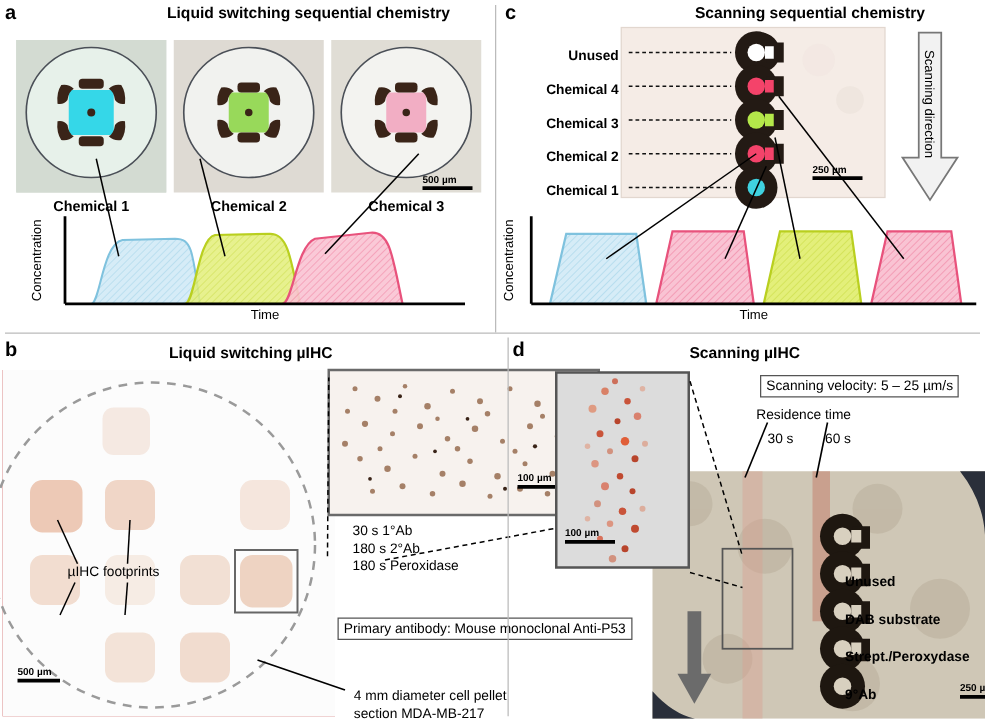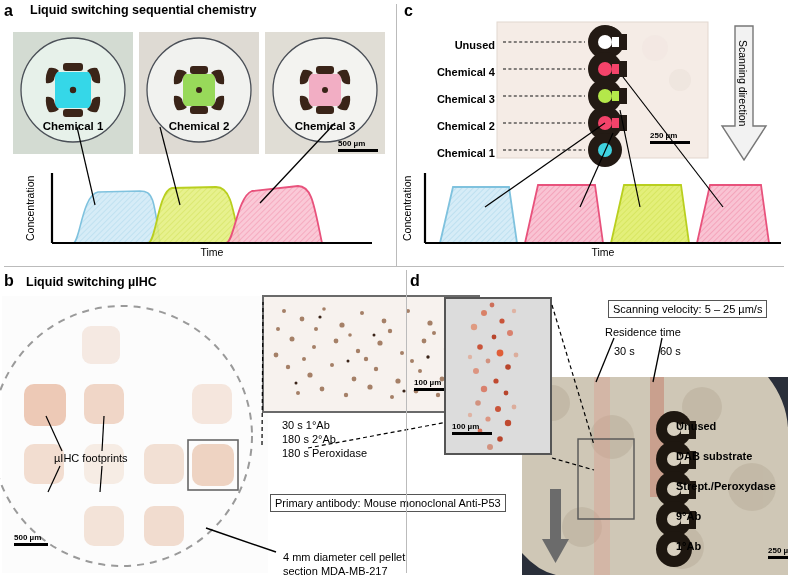--- a/index.html
+++ b/index.html
@@ -1,27 +1,27 @@
 <!DOCTYPE html>
 <html><head>
 <meta charset="utf-8">
 <style>
   html,body{margin:0;padding:0;background:#fff;}
   body{width:788px;height:575px;position:relative;overflow:hidden;
        font-family:"Liberation Sans",sans-serif;color:#000;}
   .fig{position:absolute;inset:0;}
   .abs{position:absolute;}
   .panel-letter{font-weight:bold;font-size:16px;line-height:16px;}
-  .panel-title{font-weight:bold;font-size:12.5px;line-height:14px;text-align:left;}
+  .panel-title{font-weight:bold;font-size:12.5px;line-height:14px;text-align:right;}
   .axis-label{font-size:10.5px;font-weight:normal;}
   svg{display:block;overflow:visible;}
   .boxed{border:1.4px solid #555;background:#fff;font-size:11px;padding:2px 4px;white-space:nowrap;}
   .scalebar-txt{font-size:8px;font-weight:bold;line-height:8px;}
   .scalebar-line{height:3px;background:#000;}
-  .lbl-bold{font-weight:bold;font-size:11px;white-space:nowrap;}
+  .lbl-bold{font-weight:bold;font-size:11px;white-space:nowrap;margin-top:40px;}
   .txt{font-size:11px;white-space:nowrap;}
   .vert-txt{writing-mode:vertical-rl;transform:rotate(180deg);}
   .vert-txt-d{writing-mode:vertical-rl;}
 </style>
 </head>
 <body>
 
 <div class="fig">
 
   <div class="abs" style="left:4px;top:2px;">
@@ -126,20 +126,21 @@
     </svg>
     <div class="abs axis-label vert-txt" style="left:4px;top:8px;height:68px;">Concentration</div>
     <div class="abs axis-label" style="left:32px;top:81px;width:320px;text-align:center;">Time</div>
   </div>
 
   <div class="abs" style="left:396px;top:4px;width:1px;height:262px;background:#bbb;"></div>
 
   <div class="abs" style="left:404px;top:2px;">
     <span class="panel-letter">c</span>
   </div>
+  <div class="abs panel-title" style="left:440px;top:3px;width:300px;">Scanning sequential chemistry</div>
 
   <div class="abs" style="left:495px;top:20px;width:215px;height:140px;">
     <svg width="215" height="140" viewBox="0 0 215 140">
       <rect x="2" y="2" width="211" height="136" fill="#f5ece6"></rect>
       <rect x="2" y="2" width="211" height="136" fill="none" stroke="#e2d7cf" stroke-width="1"></rect>
       <circle cx="160" cy="28" r="13" fill="#f0e6e0" opacity="0.55"></circle>
       <circle cx="185" cy="60" r="11" fill="#eadfd8" opacity="0.5"></circle>
 
       <g fill="#231a14">
         <path d="M113 6 a16 16 0 1 0 0 32 a16 16 0 1 0 0 -32 z M113 14 a8 8 0 1 1 0 16 l0 -4 a4 4 0 1 0 0 -8 z"></path>
@@ -374,20 +375,21 @@
   <div class="abs" style="left:283px;top:538px;line-height:14px;margin-top:12px;">
     <div class="txt">4 mm diameter cell pellet</div>
     <div class="txt">section MDA-MB-217</div>
   </div>
 
   <div class="abs" style="left:406px;top:270px;width:1px;height:303px;background:#bbb;"></div>
 
   <div class="abs" style="left:410px;top:272px;">
     <span class="panel-letter">d</span>
   </div>
+  <div class="abs panel-title" style="left:440px;top:275px;width:200px;">Scanning µIHC</div>
 
   <div class="abs" style="left:522px;top:377px;width:266px;height:198px;">
     <svg width="266" height="198" viewBox="0 0 266 198">
       <rect width="266" height="198" fill="#cfc7b6"></rect>
       <g fill="#b8ad99" opacity="0.5">
         <circle cx="30" cy="26" r="18"></circle>
           <circle cx="90" cy="60" r="22"></circle>
         <circle cx="180" cy="30" r="20"></circle>
           <circle cx="230" cy="110" r="24"></circle>
         <circle cx="60" cy="150" r="20"></circle>

